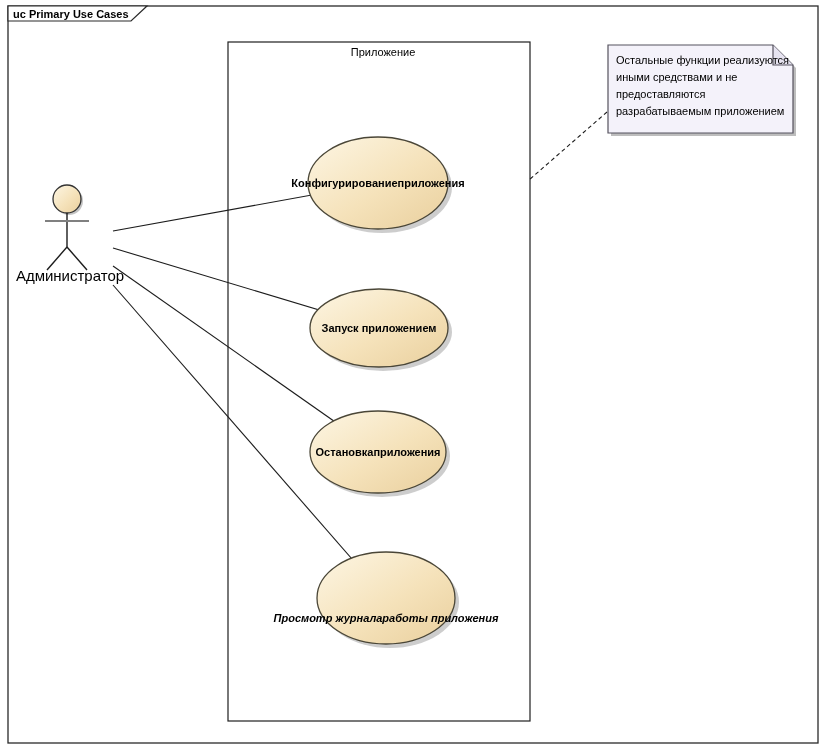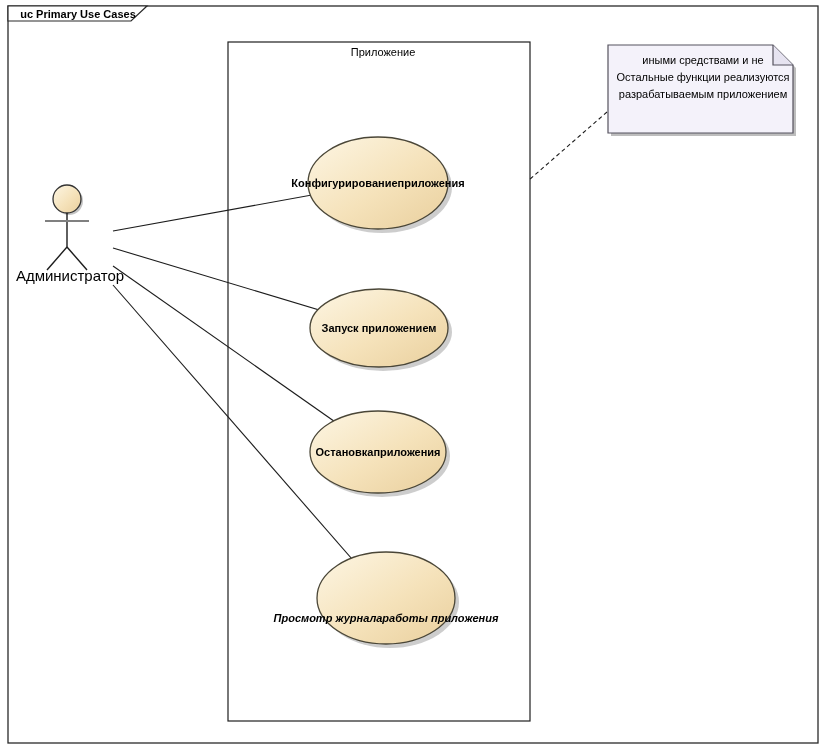--- a/index.html
+++ b/index.html
@@ -5,21 +5,21 @@
   html,body{margin:0;padding:0;background:#ffffff;}
   #canvas{
     position:relative;
     width:825px;height:752px;
     background:#ffffff;
     font-family:"Liberation Sans", sans-serif;
     color:#000;
     overflow:hidden;
   }
   #shapes{position:absolute;left:0;top:0;width:825px;height:752px;}
-  .overlay{position:absolute;text-align:center;}
+  .overlay{position:absolute;}
   .tab-title{
     left:13px;top:8px;width:130px;height:13px;
     font-size:11px;font-weight:bold;line-height:13px;
     white-space:nowrap;
   }
   .boundary-title{
     left:232px;top:45px;width:302px;
     font-size:11px;text-align:center;line-height:14px;
   }
   .uc-label{
@@ -114,18 +114,19 @@
   </div>
 
   <div class="overlay uc-label uc4">
     <div>Просмотр журнала</div>
     <div>работы приложения</div>
   </div>
 
   <div class="overlay actor-label">Администратор</div>
 
   <div class="overlay note-text">
+    <div class="note-line">Остальные функции реализуются</div>
     <div class="note-line">иными средствами и не</div>
-    <div class="note-line">Остальные функции реализуются</div>
+    <div class="note-line">предоставляются</div>
     <div class="note-line">разрабатываемым приложением</div>
   </div>
 
 </div>
 
 </body></html>

